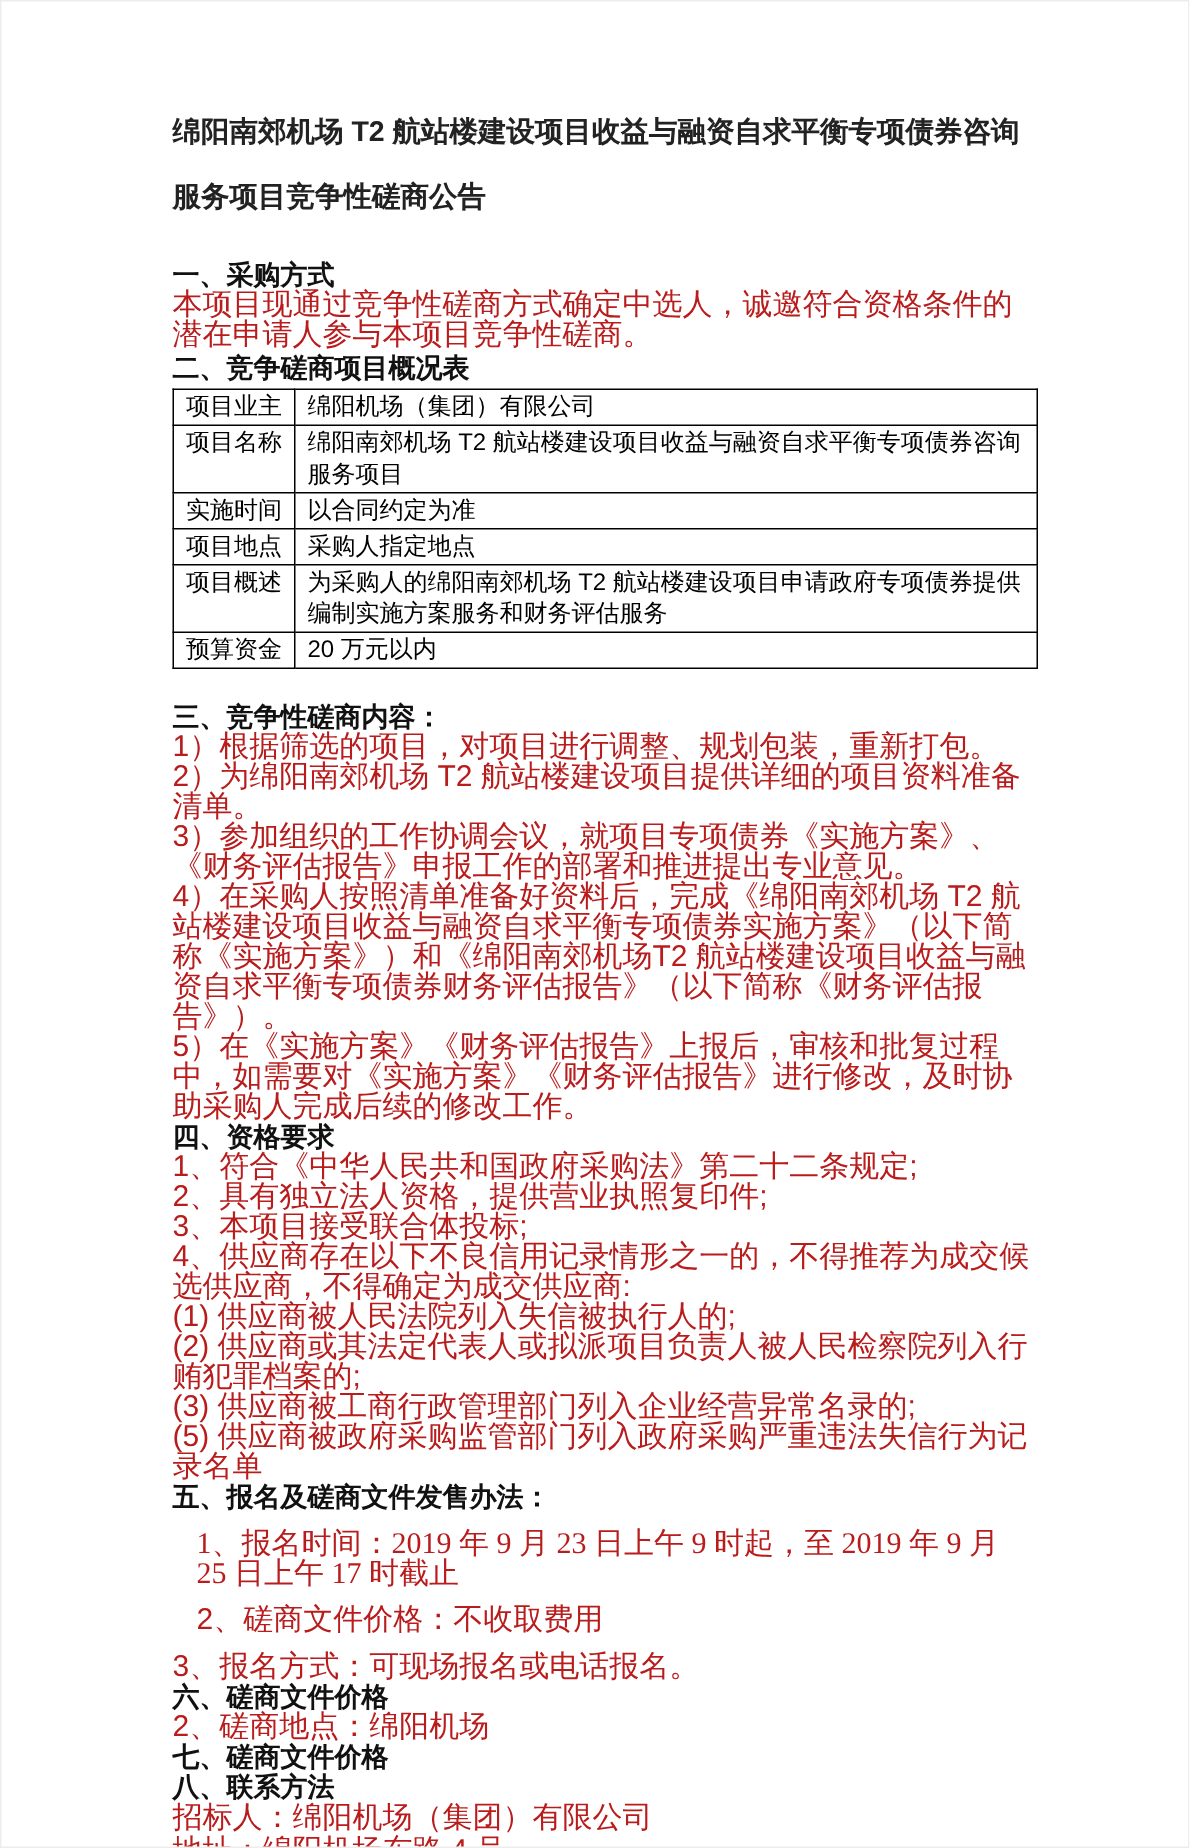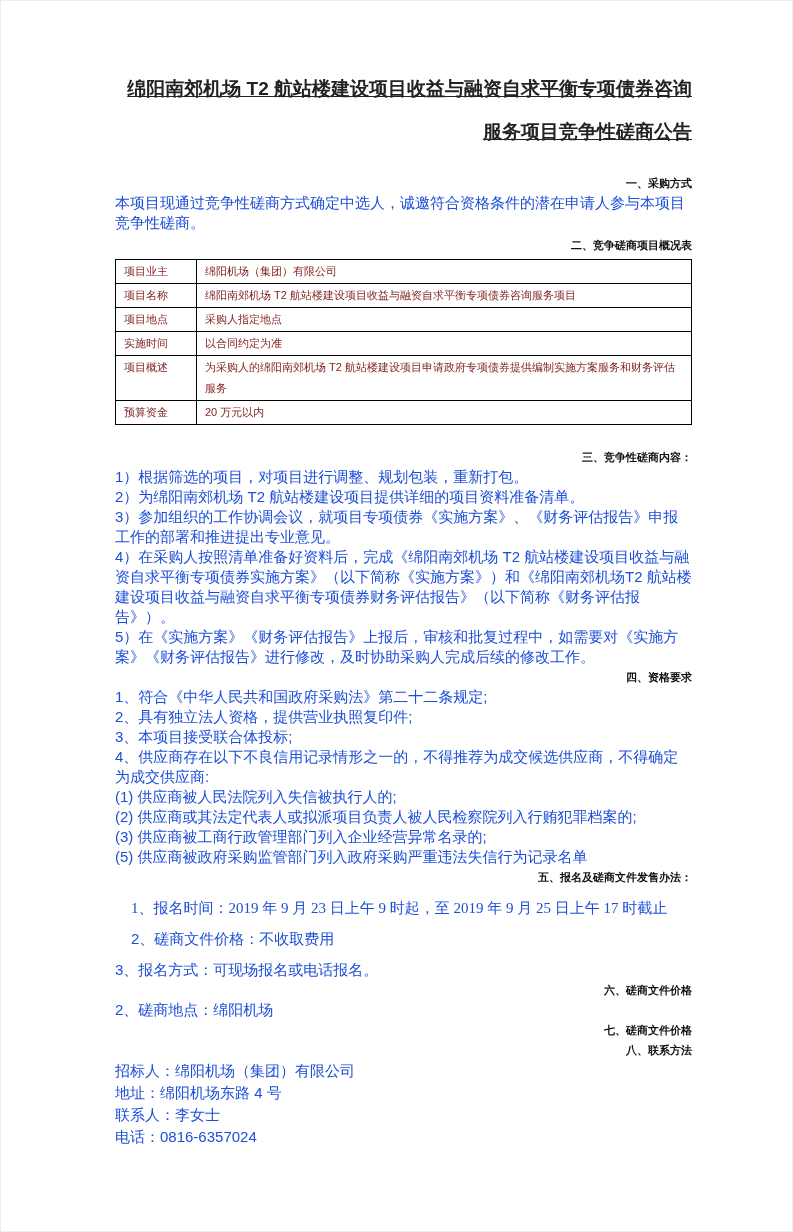--- a/index.html
+++ b/index.html
@@ -13,56 +13,54 @@
     position: relative;
     width: 793px;
     height: 1232px;
     box-sizing: border-box;
     background: #ffffff;
     border: 1px solid #ededed;
     padding: 66px 100px 30px 114px;
     overflow: hidden;
   }
   .doc-title {
-    text-align: right;
+    text-align: left;
     font-weight: bold;
     font-size: 19px;
     line-height: 43px;
     color: #222;
     margin-bottom: 20px;
-    text-decoration: underline;
   }
   .h {
     font-weight: bold;
-    font-size: 11px;
+    font-size: 18px;
     line-height: 20px;
     color: #111;
-    text-align: right;
   }
   .t {
-    font-size: 15px;
+    font-size: 20px;
     line-height: 20px;
-    color: #1d4ed8;
+    color: #b91c1c;
   }
   .t22 { line-height: 22px; }
   .gap-lg { margin-top: 22px; }
   .gap-sm { margin-top: 2px; }
   table.overview {
     border-collapse: collapse;
     width: 100%;
     margin-top: 4px;
     table-layout: fixed;
   }
   table.overview td {
     border: 1px solid #000;
-    font-size: 11px;
+    font-size: 16px;
     line-height: 21px;
     padding: 1px 8px;
     vertical-align: top;
-    color: #7f1d1d;
+    color: #000000;
     word-break: break-all;
   }
   table.overview td.lbl { width: 64px; }
   .red { color: #ee1111; }
   .spaced { margin: 11px 16px; }
   .serif-num { font-family: "Liberation Serif", serif; }
 </style>
 </head>
 <body>
 
@@ -81,26 +79,26 @@
     <tbody>
       <tr>
         <td class="lbl">项目业主</td>
         <td>绵阳机场（集团）有限公司</td>
       </tr>
       <tr>
         <td class="lbl">项目名称</td>
         <td>绵阳南郊机场 T2 航站楼建设项目收益与融资自求平衡专项债券咨询服务项目</td>
       </tr>
       <tr>
+        <td class="lbl">实施时间</td>
+        <td>以合同约定为准</td>
+      </tr>
+      <tr>
         <td class="lbl">项目地点</td>
         <td>采购人指定地点</td>
-      </tr>
-      <tr>
-        <td class="lbl">实施时间</td>
-        <td>以合同约定为准</td>
       </tr>
       <tr>
         <td class="lbl">项目概述</td>
         <td>为采购人的绵阳南郊机场 T2 航站楼建设项目申请政府专项债券提供编制实施方案服务和财务评估服务</td>
       </tr>
       <tr>
         <td class="lbl">预算资金</td>
         <td class="red">20 万元以内</td>
       </tr>
     </tbody>

